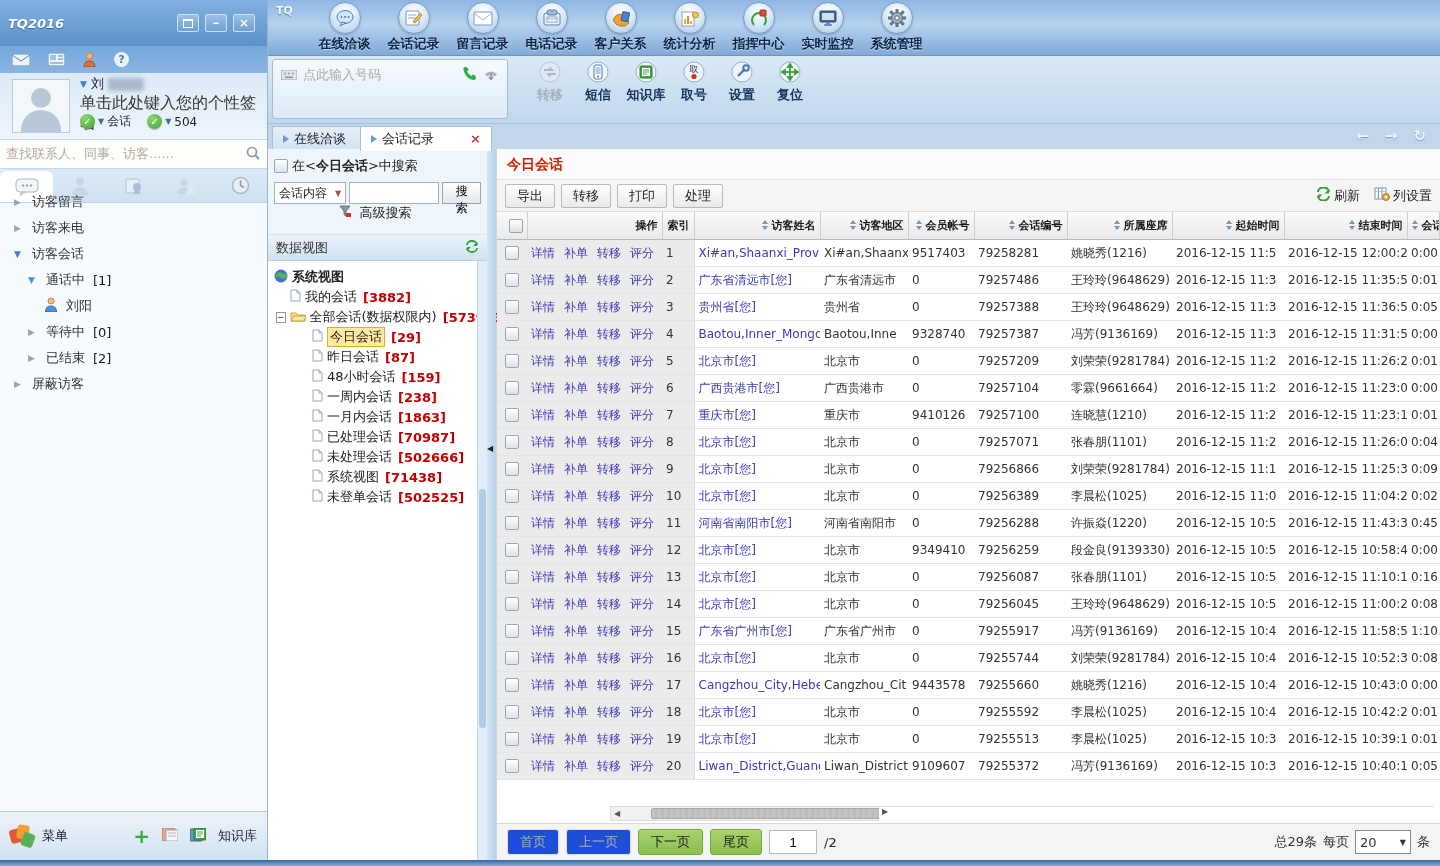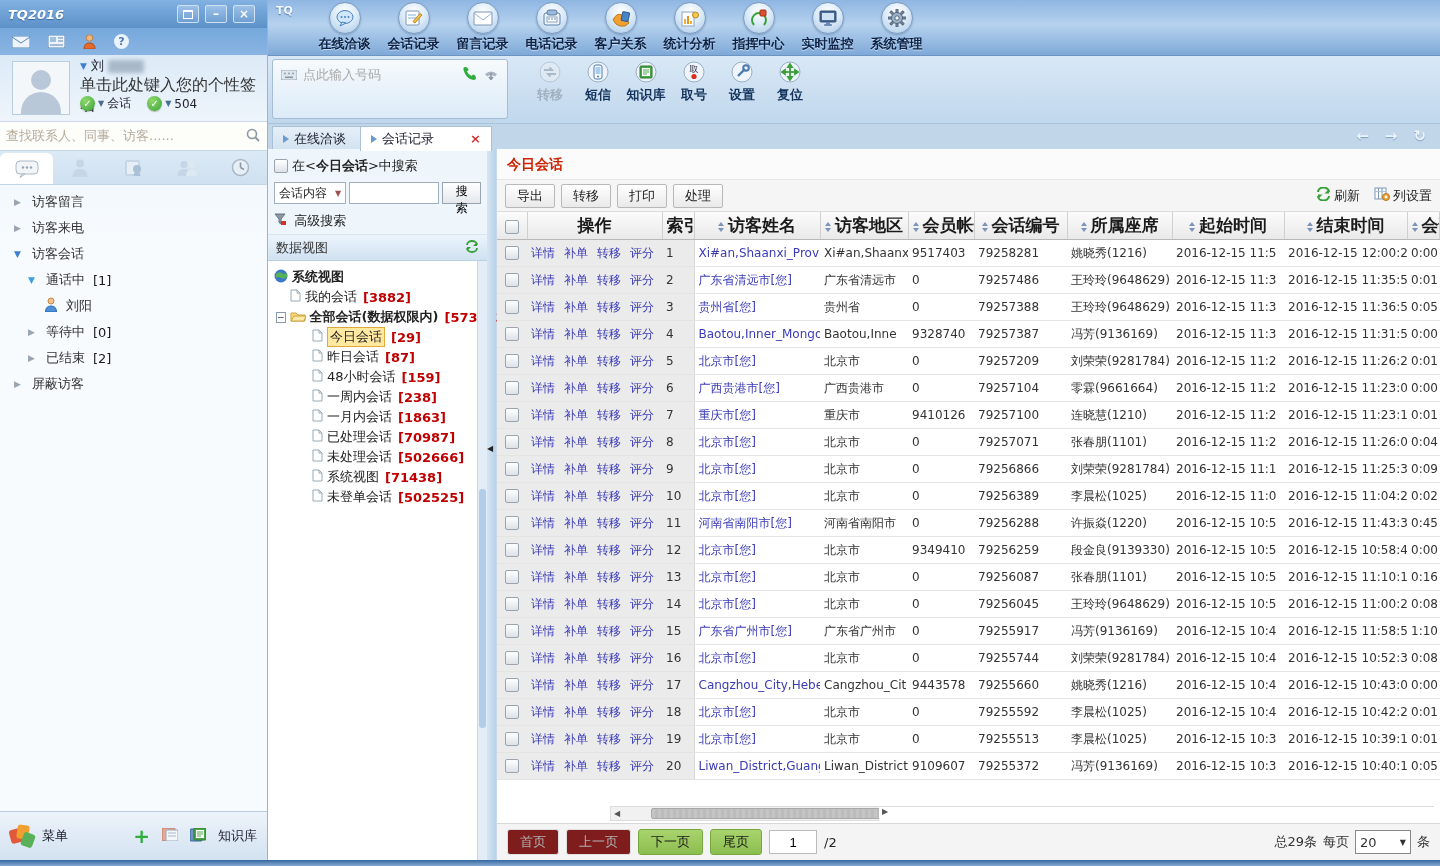--- a/index.html
+++ b/index.html
@@ -35,21 +35,21 @@
 
   .content{position:absolute;left:0;top:149px;right:0;bottom:0;display:flex;}
   .subpanel{position:relative;width:219px;background:#fff;flex:none;}
   .searchbox{height:86px;background:#eef5fb;border-bottom:1px solid #d8e4f0;padding:8px 6px 0 6px;box-sizing:border-box;font-size:13px;}
   .sline1{display:flex;align-items:center;gap:4px;color:#222;}
   .sline2{display:flex;align-items:center;gap:3px;margin-top:7px;}
   .fieldsel{display:flex;align-items:center;justify-content:space-between;width:72px;height:20px;padding:0 4px;background:#fff;border:1px solid #9fb0c0;font-size:12px;cursor:pointer;}
   .selarr{font-size:8px;color:#a05050;}
   .sinput{width:84px;height:18px;border:1px solid #9fb0c0;}
   .sbtn{height:22px;padding:0 8px;font-size:12px;border:1px solid #98a4b0;background:linear-gradient(#fff,#e4e8ec);cursor:pointer;}
-  .sline3{text-align:left;margin-top:8px;padding-right:4px;}
+  .sline3{text-align:center;padding-right:4px;}
   .sline3 a{color:#222;margin-left:4px;}
   .dvheader{height:25px;background:linear-gradient(#ecf4fb,#d0e1f1);border-bottom:1px solid #bcd0e4;display:flex;align-items:center;justify-content:space-between;padding:0 8px;color:#333;}
   .dvtree{padding:6px 0 0 6px;font-size:13px;white-space:nowrap;}
   .dvroot,.dvitem{height:20px;display:flex;align-items:center;gap:4px;cursor:pointer;}
   .dvitem.lvl1{padding-left:16px;}
   .dvitem.lvl2{padding-left:38px;}
   .dvlabel{color:#222;}
   .dvlabel.hl{background:#ffe9a0;border:1px solid #e0a93c;padding:0 2px;}
   .dvcount{color:#c00000;font-weight:bold;margin-left:2px;}
   .expbox{display:inline-flex;align-items:center;justify-content:center;width:9px;height:9px;border:1px solid #8899aa;background:#fff;font-size:9px;line-height:7px;color:#334;}
@@ -61,47 +61,47 @@
 
   .mainpanel{flex:1;display:flex;flex-direction:column;min-width:0;background:#fff;border-left:1px solid #c8d8e8;}
   .maintitle{height:30px;line-height:30px;padding-left:10px;font-size:14px;font-weight:bold;color:#cc2200;background:#fbfbfb;border-bottom:1px solid #e6e6e6;flex:none;}
   .maintoolbar{height:31px;background:#f5f5f5;border-bottom:1px solid #dcdcdc;display:flex;align-items:center;padding:0 8px;gap:6px;flex:none;}
   .tbtn{height:24px;padding:0 11px;font-size:13px;border:1px solid #b8b8b8;border-radius:2px;background:linear-gradient(#ffffff,#e9e9e9);cursor:pointer;color:#222;}
   .mtright{margin-left:auto;display:flex;align-items:center;gap:14px;}
   .mtool{display:inline-flex;align-items:center;gap:3px;cursor:pointer;color:#222;font-size:13px;}
 
   .tablearea{flex:1;position:relative;overflow:hidden;background:#fff;}
   table.grid{width:100%;border-collapse:collapse;table-layout:fixed;font-size:12px;}
-  table.grid th{height:27px;background:linear-gradient(#fbfbfb,#e9e9e9);border-bottom:1px solid #b8b8b8;border-right:1px solid #d0d0d0;font-size:17px;color:#1a1a1a;text-align:center;padding:0 4px;font-weight:bold;overflow:hidden;white-space:nowrap;}
+  table.grid th{height:27px;background:linear-gradient(#fbfbfb,#e9e9e9);border-bottom:1px solid #b8b8b8;border-right:1px solid #d0d0d0;font-size:11px;color:#1a1a1a;text-align:right;padding:0 4px;font-weight:bold;overflow:hidden;white-space:nowrap;}
   table.grid td{height:26px;border-bottom:1px solid #e4e4e4;padding:0 4px;overflow:hidden;white-space:nowrap;color:#333;}
   td.c-check,td.c-ops,td.c-idx{background:#ebebeb;}
   td.c-idx{border-right:1px solid #dadada;}
   th.c-check,td.c-check{text-align:center;padding:0;}
   .oplink{color:#3a3ab8;margin-right:9px;}
   .rowlink{color:#3a3ab8;}
   .sort{display:inline-block;width:7px;height:10px;position:relative;margin-right:3px;vertical-align:-1px;}
   .sort::before{content:"";position:absolute;left:0;top:0;border-left:3px solid transparent;border-right:3px solid transparent;border-bottom:4px solid #7a93b8;}
   .sort::after{content:"";position:absolute;left:0;top:6px;border-left:3px solid transparent;border-right:3px solid transparent;border-top:4px solid #7a93b8;}
   .hscroll{position:absolute;left:113px;right:6px;bottom:2px;height:13px;background:#f1f1f1;border:1px solid #dcdcdc;display:flex;align-items:center;}
   .harr{font-size:8px;color:#555;padding:0 3px;cursor:pointer;}
   .harr.right{margin-left:auto;}
   .hthumb{width:285px;height:9px;margin-left:28px;background:repeating-linear-gradient(90deg,#c4c4c4 0 3px,#bcbcbc 3px 6px);border:1px solid #a8a8a8;border-radius:2px;cursor:grab;}
 
   .pagebar{height:36px;background:#f4f4f4;border-top:1px solid #d8d8d8;display:flex;align-items:center;padding:0 10px;gap:7px;flex:none;font-size:13px;}
   .pgbtn{height:26px;padding:0 12px;font-size:13px;border-radius:3px;cursor:pointer;}
-  .pgbtn.dis{background:#7f1d1d;border:1px solid #e0e0e0;color:#b0b0b0;}
+  .pgbtn.dis{background:#1d4ed8;border:1px solid #e0e0e0;color:#b0b0b0;}
   .pgbtn.go{background:linear-gradient(#a9d36e,#8cbe4f);border:1px solid #76a83e;color:#1a1a1a;}
   .pginput{width:42px;height:20px;border:1px solid #bbb;text-align:center;font-size:13px;}
   .pgright{margin-left:auto;display:flex;align-items:center;gap:6px;color:#333;}
   .ppsel{display:flex;align-items:center;justify-content:space-between;width:46px;height:22px;border:1px solid #888;background:#fff;padding:0 4px;cursor:pointer;}
   .ppsel .selarr{color:#333;}
 
   
   .sidebar{position:absolute;left:0;top:0;width:268px;height:860px;background:linear-gradient(#eaf2fa,#f7fbfe 30%);border-right:1px solid #9ab4d0;box-sizing:border-box;}
-  .titlebar{height:28px;background:linear-gradient(#82b1e2,#5c91c8);display:flex;align-items:center;padding:0 8px;}
+  .titlebar{height:28px;background:linear-gradient(#82b1e2,#5c91c8);display:flex;align-items:center;padding:9px 8px;}
   .apptitle{color:#fff;font-weight:bold;font-size:13px;font-style:italic;text-shadow:0 1px 1px #3a6aa0;}
   .winctrls{margin-left:auto;display:flex;gap:6px;align-items:center;margin-right:4px;}
   .wbtn{width:20px;height:16px;display:inline-flex;align-items:center;justify-content:center;color:#fff;font-weight:bold;font-size:12px;line-height:12px;background:linear-gradient(#9cc0e8,#6f9fd2);border:1px solid #cfe2f4;border-radius:2px;cursor:pointer;}
   .restoreglyph{display:inline-block;width:8px;height:6px;border:1px solid #fff;border-top-width:2px;}
   .quickrow{height:27px;background:linear-gradient(#76a8dc,#8ab4e2);display:flex;align-items:center;gap:18px;padding-left:12px;}
   .qicon{cursor:pointer;display:inline-flex;align-items:center;}
   .qhelp{width:15px;height:15px;border-radius:50%;background:#eaf2fa;color:#4a7ab0;font-weight:bold;font-size:11px;display:inline-flex;align-items:center;justify-content:center;}
   .userpanel{height:66px;position:relative;background:linear-gradient(#dceaf7,#eef5fb);}
   .avatar{position:absolute;left:12px;top:6px;width:56px;height:52px;background:#f4f7fa;border:1px solid #b8cde0;overflow:hidden;}
   .avhead{position:absolute;left:18px;top:8px;width:20px;height:20px;border-radius:50%;background:#b9c8d8;}
@@ -421,21 +421,21 @@
                 </svg></span>
             <span class="dvlabel">我的会话</span>
             <span class="dvcount">[3882]</span>
           </div>
           <div class="dvitem lvl1" style="padding-left:2px;">
             <span class="expbox">−</span>
             <span><svg width="16" height="12">
                   <path d="M1 3 h5 l2 2 h7 v6 h-14 z" fill="#ffd97a" stroke="#c9a43c"></path>
                   <path d="M1 11 l3 -5 h12 l-2 5 z" fill="#ffe9a8" stroke="#c9a43c"></path>
                 </svg></span>
-            <span class="dvlabel" style="font-weight:bold">全部会话(数据权限内)</span>
+            <span class="dvlabel" style="font-weight:normal">全部会话(数据权限内)</span>
             <span class="dvcount">[573963]</span>
           </div>
           <div class="dvitem lvl2">
             <span><svg width="11" height="13">
                   <path d="M1 1 h6 l3 3 v8 h-9 z" fill="#fff" stroke="#98a8b8"></path>
                   <path d="M7 1 v3 h3" fill="none" stroke="#98a8b8"></path>
                 </svg></span>
             <span class="dvlabel hl">今日会话</span>
             <span class="dvcount">[29]</span>
           </div>

